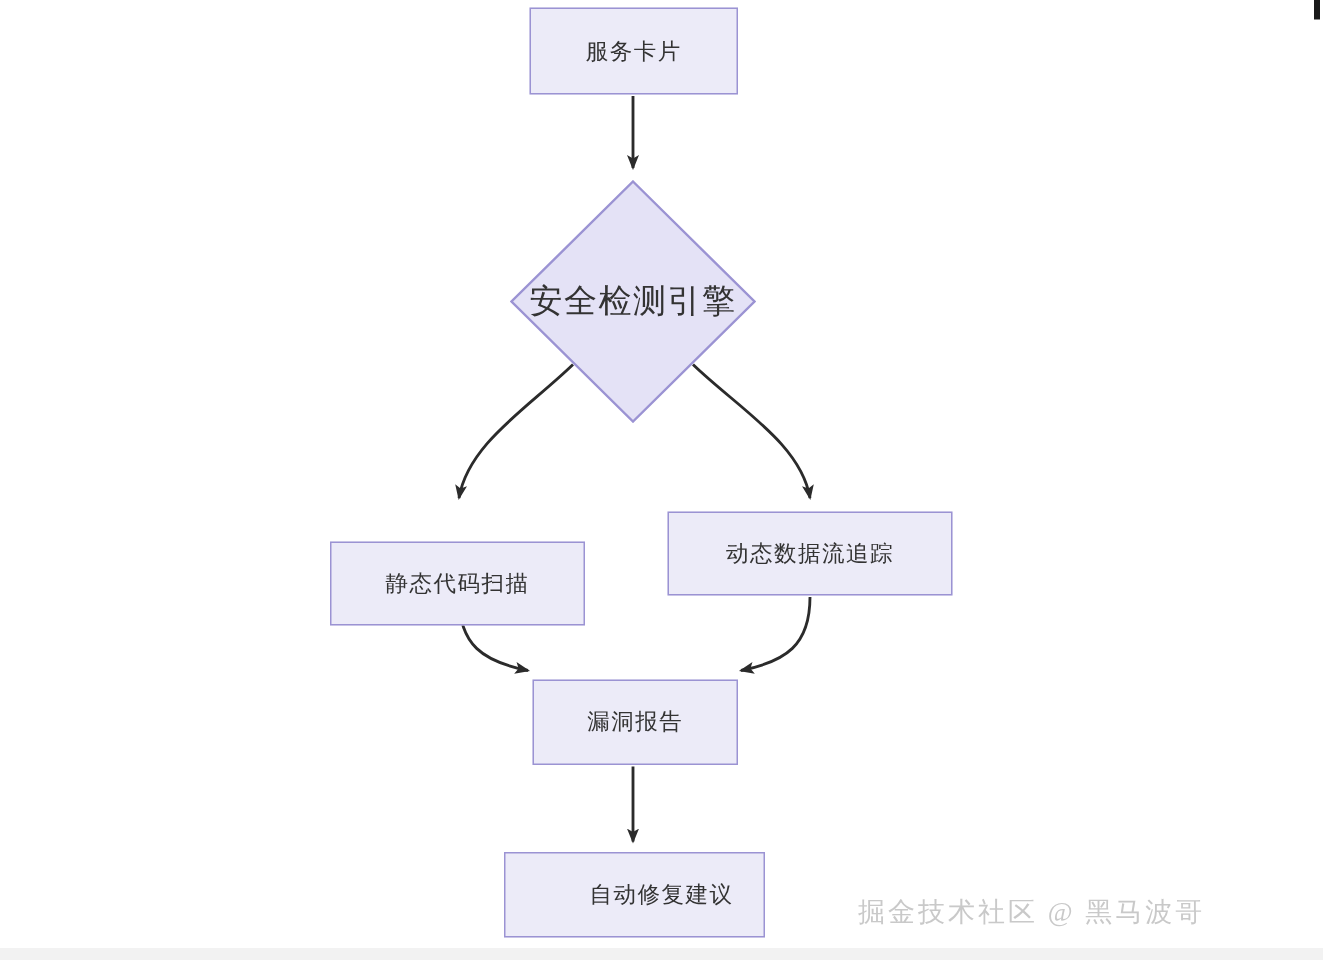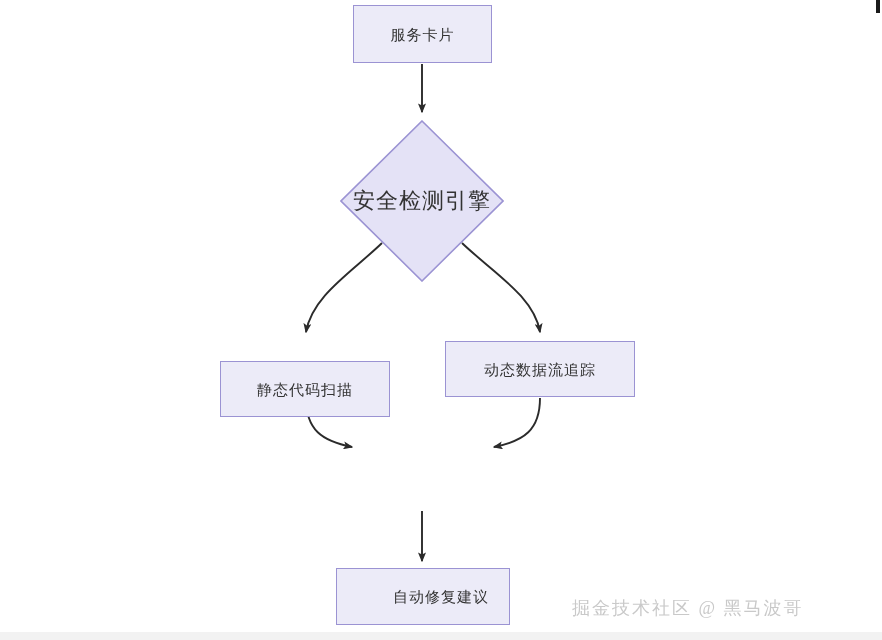--- a/index.html
+++ b/index.html
@@ -135,20 +135,23 @@
   </div>
 
   <div class="node" style="left:220px; top:341px; width:170px; height:56px;margin-top:20px;">
     <span class="node-label">静态代码扫描</span>
   </div>
 
   <div class="node" style="left:445px; top:341px; width:190px; height:56px;">
     <span class="node-label">动态数据流追踪</span>
   </div>
 
+  <div class="node" style="left:355px; top:453px; width:137px; height:57px;">
+    <span class="node-label">漏洞报告</span>
+  </div>
 
   <div class="node" style="left:336px; top:568px; width:174px; height:57px;padding-left:36px;">
     <span class="node-label">自动修复建议</span>
   </div>
 
   <div id="bottom-band"></div>
 
   <div id="watermark" style="left:572px; top:596px;">掘金技术社区 @ 黑马波哥</div>
 
   <div id="corner-mark"></div>

